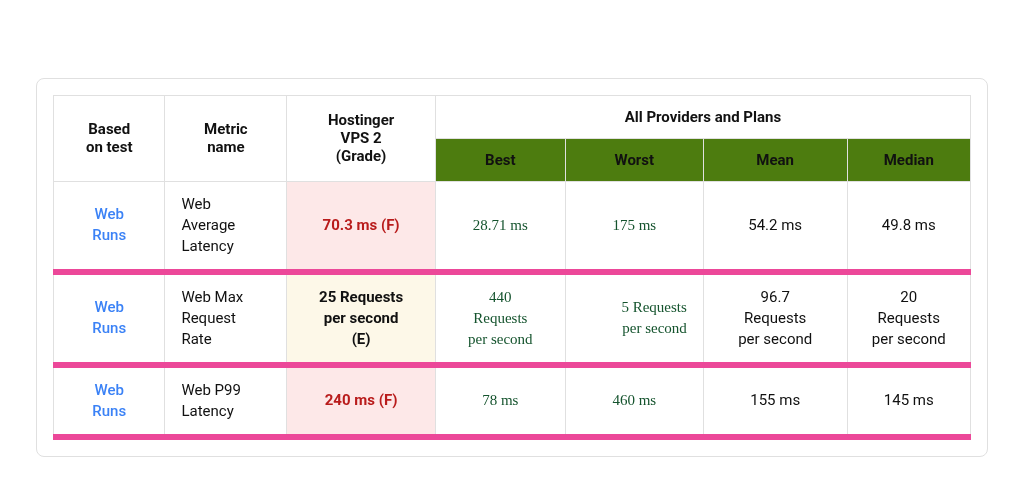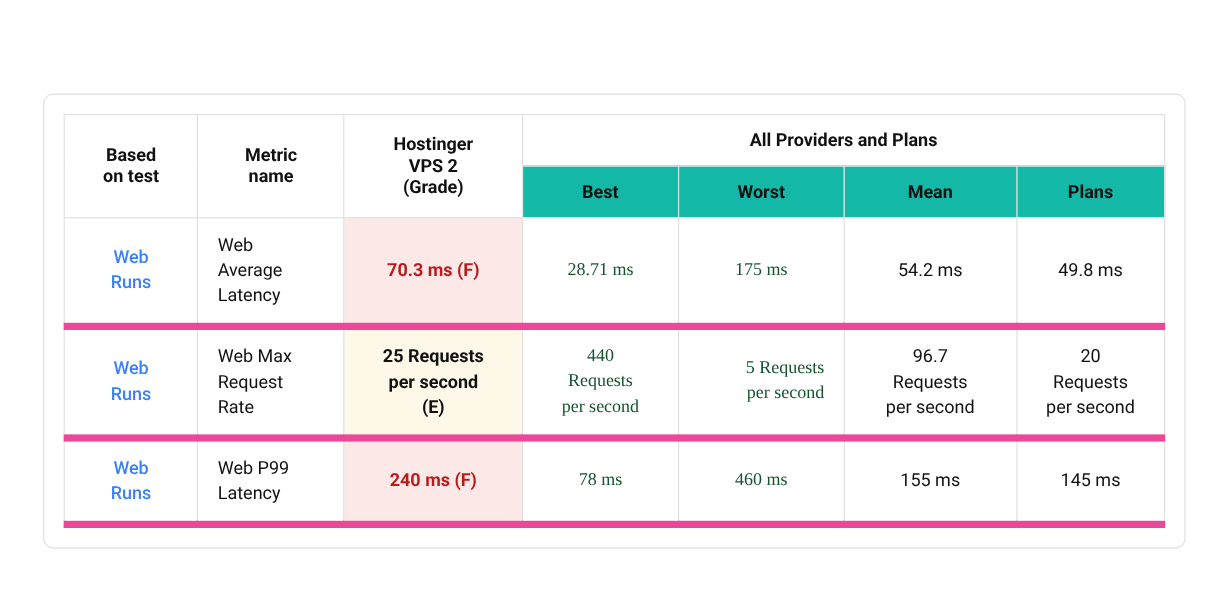--- a/index.html
+++ b/index.html
@@ -36,21 +36,21 @@
 
     
     thead tr:first-child th {
       background: #fff;
       font-weight: 700;
       font-size: 15px;
       color: #111;
     }
 
     thead tr:nth-child(2) th {
-      background: #14b8a6;
+      background: #4d7c0f;
       font-weight: 700;
       font-size: 15px;
       color: #111;
     }
 
     
     .col-based { width: 120px; }
     .col-metric { width: 130px; }
     .col-hostinger { width: 160px; }
     .col-best { width: 140px; }
@@ -130,21 +130,21 @@
 name</th>
         <th class="col-hostinger" rowspan="2" style="white-space:pre-line;">Hostinger
 VPS 2
 (Grade)</th>
         <th colspan="4" class="all-providers-header">All Providers and Plans</th>
       </tr>
       <tr class="subheader-row">
         <th class="col-best">Best</th>
         <th class="col-worst">Worst</th>
         <th class="col-mean">Mean</th>
-        <th class="col-median">Plans</th>
+        <th class="col-median">Median</th>
       </tr>
     </thead>
     <tbody id="table-body">
     <tr>
           <td class="td-based" style="white-space: pre-line;">Web
 Runs</td>
           <td class="td-metric" style="white-space: pre-line;">Web
 Average
 Latency</td>
           <td class="hostinger-pink" style="white-space: pre-line;">70.3 ms (F)</td>

